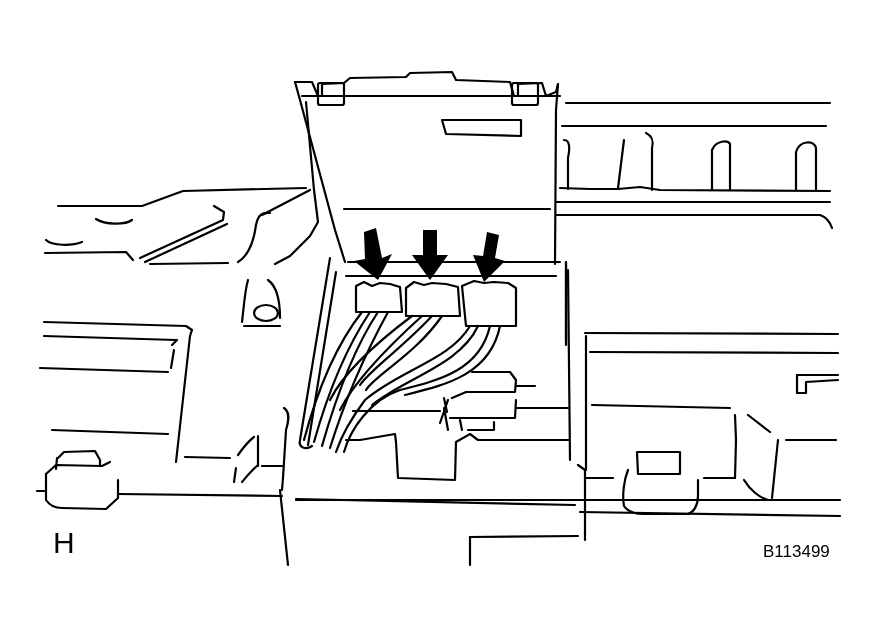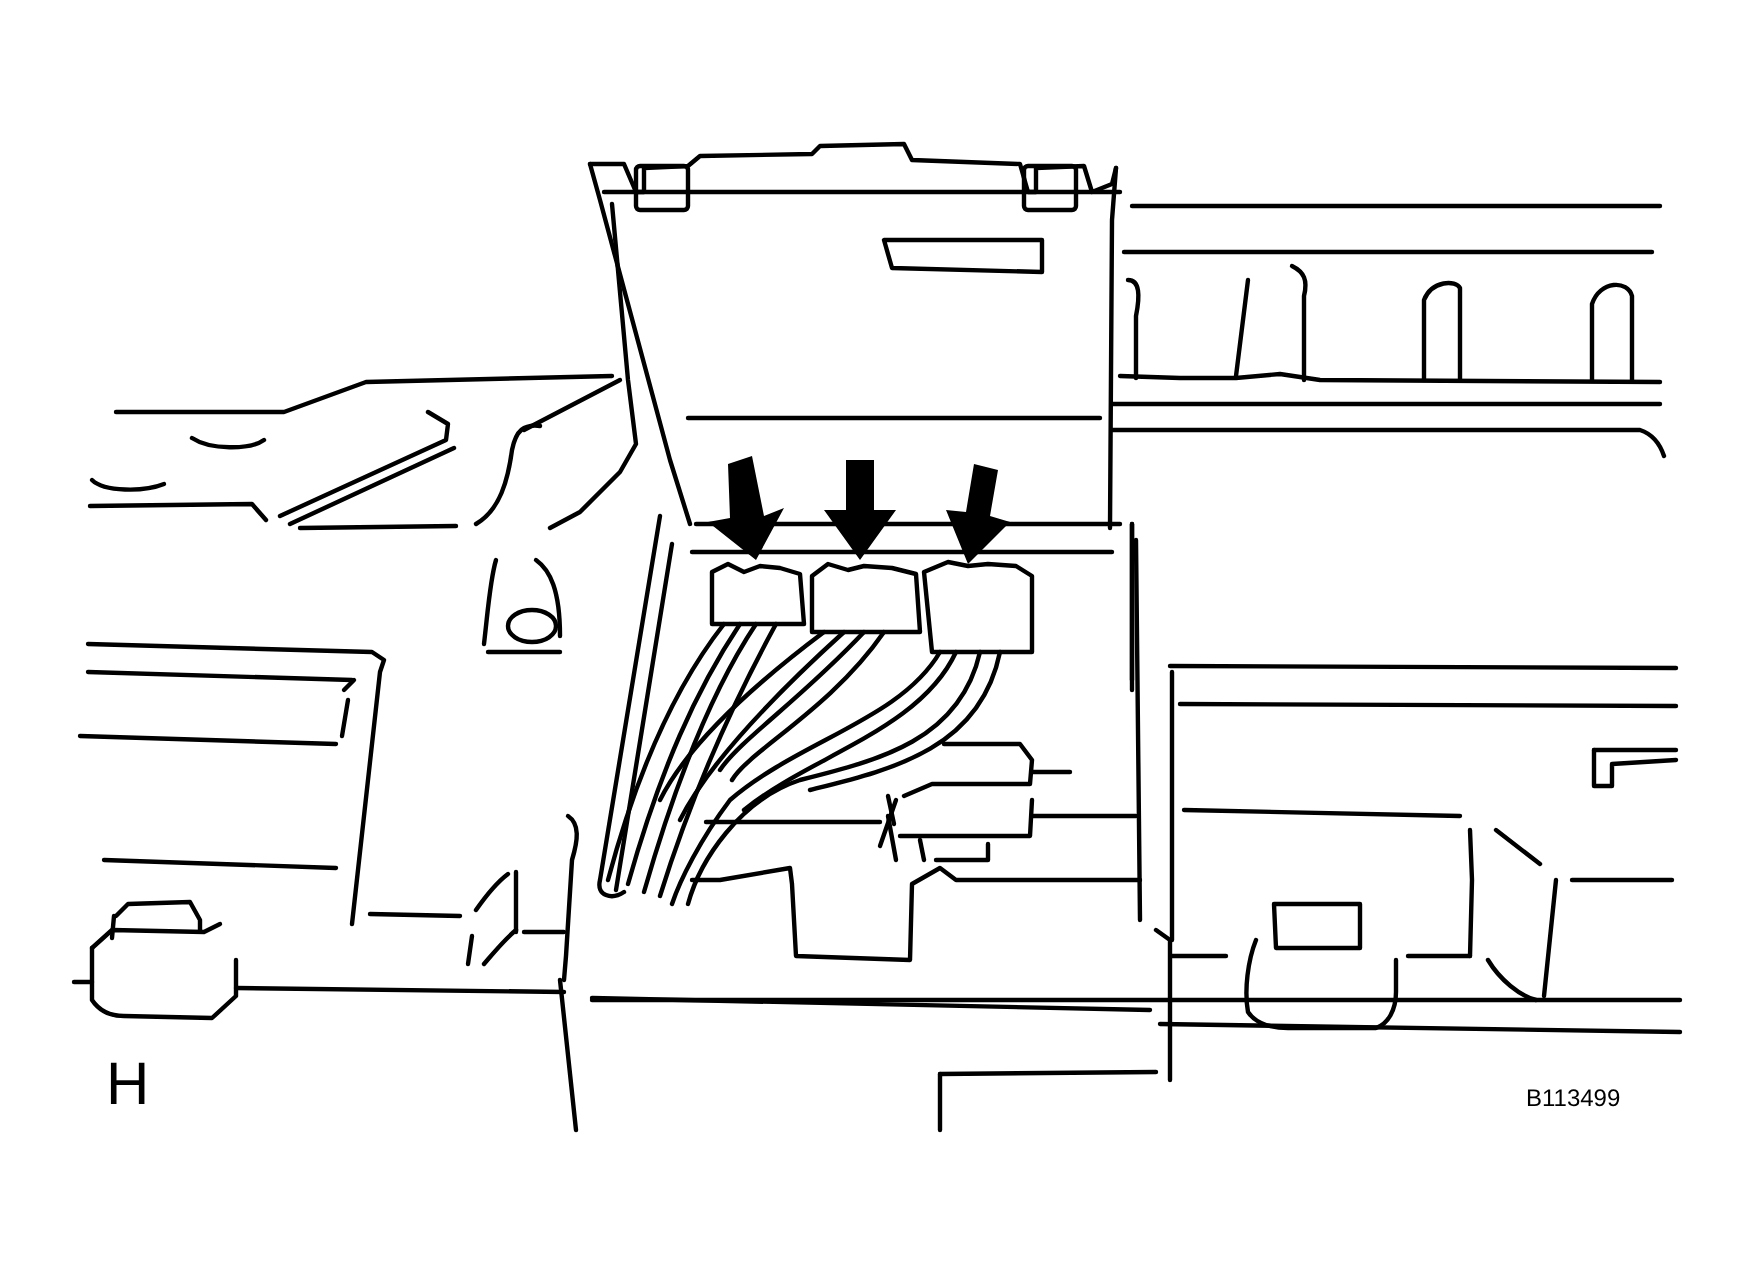--- a/index.html
+++ b/index.html
@@ -7,21 +7,21 @@
   #canvas { position: absolute; left: 0; top: 0; width: 881px; height: 642px; }
   #canvas path, #canvas line, #canvas polyline, #canvas rect, #canvas ellipse {
     fill: none; stroke: #000; stroke-width: 2.2; stroke-linecap: round; stroke-linejoin: round;
   }
   #canvas .arrow { fill: #000; stroke: none; }
   #canvas .wire { stroke-width: 2.2; }
   .label {
     position: absolute; font-family: "Liberation Sans", sans-serif; color: #000;
   }
   .view-label { left: 53px; top: 526px; font-size: 30px; }
-  .fig-code { left: 763px; top: 542px; font-size: 12px; }
+  .fig-code { left: 763px; top: 542px; font-size: 17px; }
 </style>
 </head>
 <body>
 
 <svg id="canvas" viewBox="0 0 881 642" xmlns="http://www.w3.org/2000/svg">
 
   <g>
     <path d="M295 82 L312 82 L318 96 L322 96 L322 84 L344 83 L350 78 L406 77 L410 73 L452 72 L456 80 L510 82 L514 96 L518 96 L518 84 L542 83 L546 96 L556 92 L558 84"></path>
     <path d="M295 82 L300 100 L335 230 L345 262"></path>
     <path d="M302 96 L560 96"></path>

